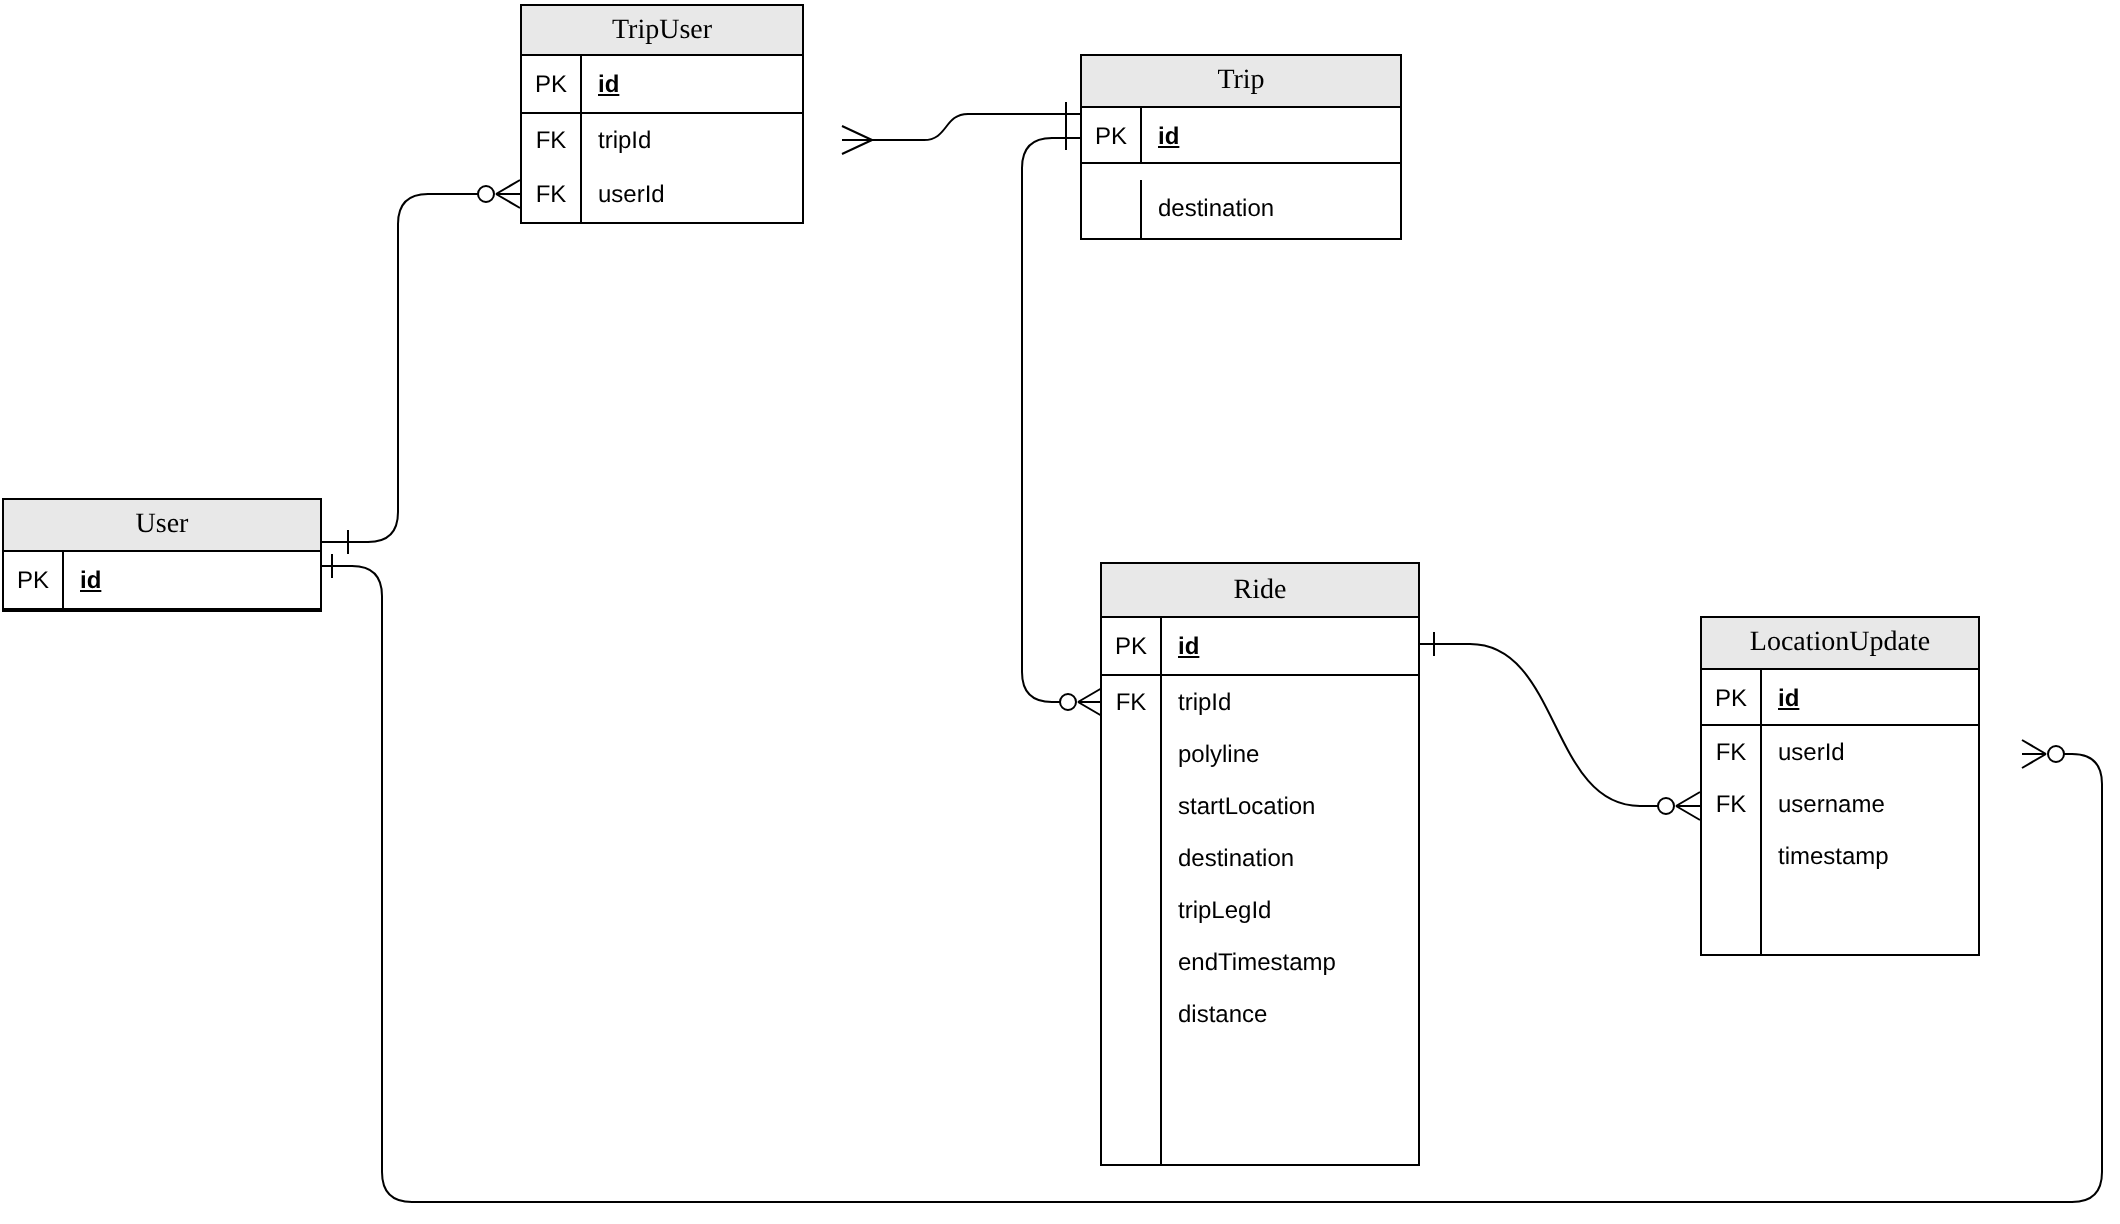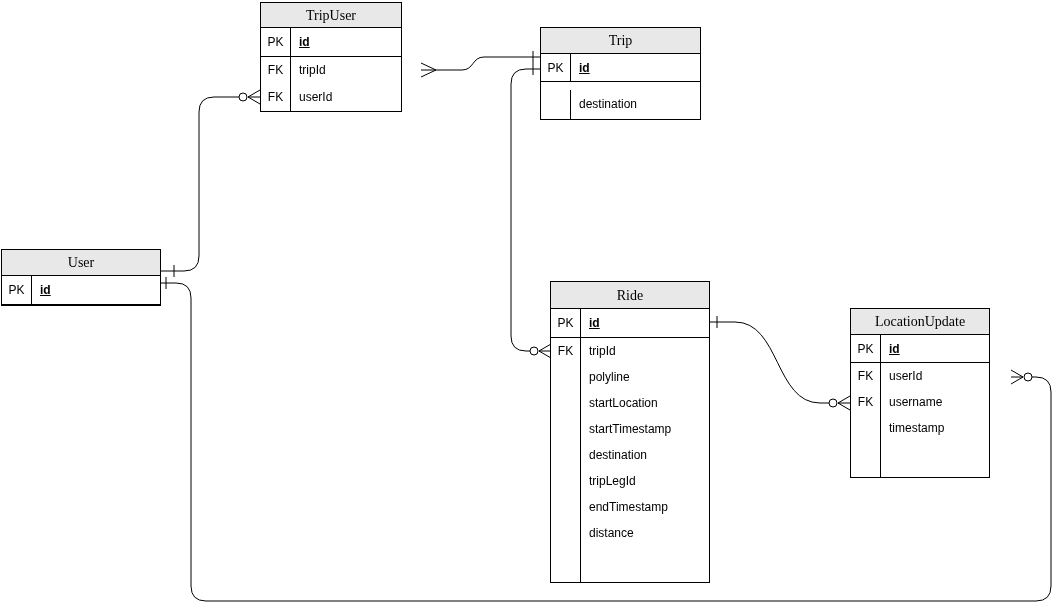--- a/index.html
+++ b/index.html
@@ -148,21 +148,20 @@
             <div class="key-cell" style="height: 26px; line-height: 26px;"></div>
             <div class="key-cell" style="height: 26px; line-height: 26px;"></div>
             <div class="key-cell" style="height: 26px; line-height: 26px;"></div>
             <div class="key-cell" style="height: 26px; line-height: 26px;"></div>
             <div class="key-cell" style="height: 26px; line-height: 26px;"></div>
           </div>
           <div class="names-col">
             <div class="name-cell" style="height: 26px; line-height: 26px;">tripId</div>
             <div class="name-cell" style="height: 26px; line-height: 26px;">polyline</div>
             <div class="name-cell" style="height: 26px; line-height: 26px;">startLocation</div>
-            <div class="name-cell" style="height: 26px; line-height: 26px;">startTimestamp</div>
             <div class="name-cell" style="height: 26px; line-height: 26px;">destination</div>
             <div class="name-cell" style="height: 26px; line-height: 26px;">tripLegId</div>
             <div class="name-cell" style="height: 26px; line-height: 26px;">endTimestamp</div>
             <div class="name-cell" style="height: 26px; line-height: 26px;">distance</div>
           </div>
         </div>
       </div>
       <div class="entity" style="left: 850px; top: 308px; width: 140px;">
         <div class="entity-title" style="height: 26px; line-height: 26px;">LocationUpdate</div>
         <div class="row pk-row" style="height: 28px;">

